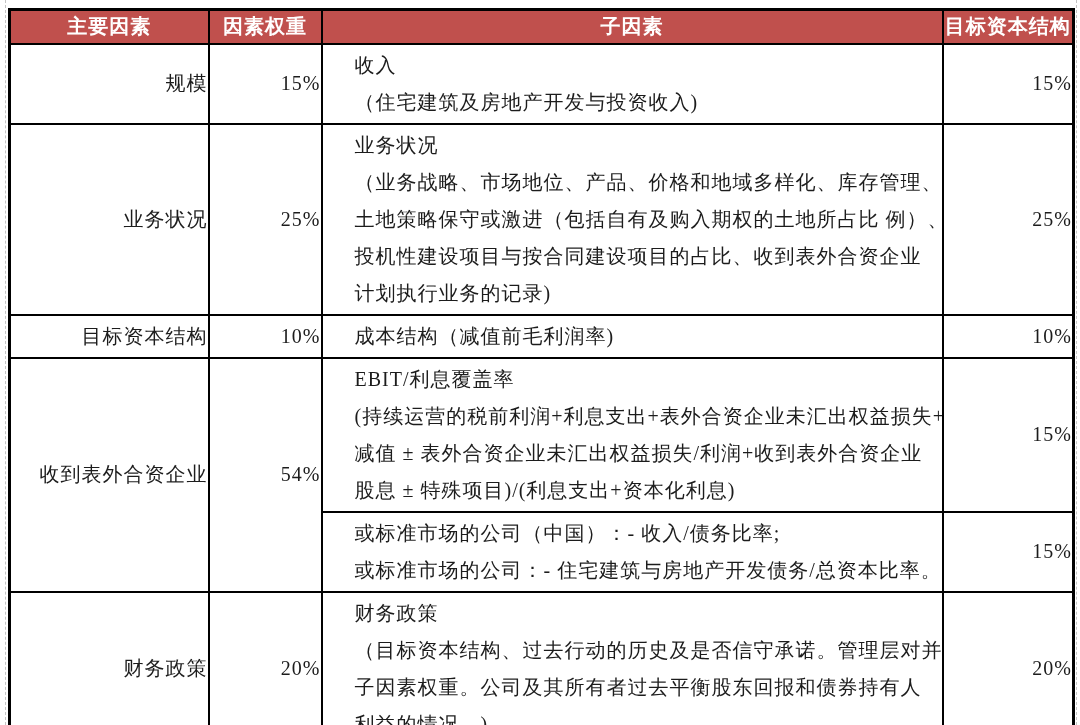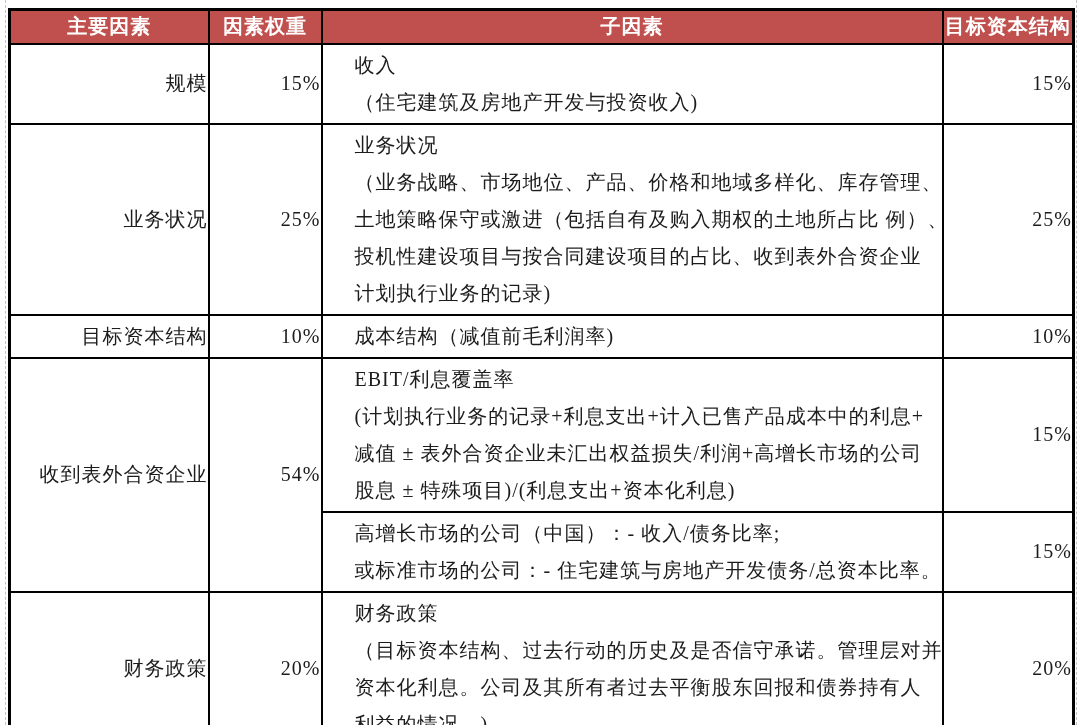--- a/index.html
+++ b/index.html
@@ -116,41 +116,41 @@
           <div class="line">成本结构（减值前毛利润率)</div>
         </td>
         <td class="center">10%</td>
       </tr>
 
       <tr class="r4a">
         <td class="center" rowspan="2">收到表外合资企业</td>
         <td class="center" rowspan="2">54%</td>
         <td class="sub">
           <div class="line">EBIT/利息覆盖率</div>
-          <div class="line">(计划执行业务的记录+利息支出+计入已售产品成本中的利息+</div>
-          <div class="line">减值 ± 表外合资企业未汇出权益损失/利润+高增长市场的公司</div>
+          <div class="line">(持续运营的税前利润+利息支出+表外合资企业未汇出权益损失+</div>
+          <div class="line">减值 ± 表外合资企业未汇出权益损失/利润+收到表外合资企业</div>
           <div class="line">股息 ± 特殊项目)/(利息支出+资本化利息)</div>
         </td>
         <td class="center">15%</td>
       </tr>
 
       <tr class="r4b">
         <td class="sub">
-          <div class="line">高增长市场的公司（中国）：- 收入/债务比率;</div>
+          <div class="line">或标准市场的公司（中国）：- 收入/债务比率;</div>
           <div class="line">或标准市场的公司：- 住宅建筑与房地产开发债务/总资本比率。</div>
         </td>
         <td class="center">15%</td>
       </tr>
 
       <tr class="r5">
         <td class="center">财务政策</td>
         <td class="center">20%</td>
         <td class="sub">
           <div class="line">财务政策</div>
           <div class="line">（目标资本结构、过去行动的历史及是否信守承诺。管理层对并</div>
-          <div class="line">资本化利息。公司及其所有者过去平衡股东回报和债券持有人</div>
+          <div class="line">子因素权重。公司及其所有者过去平衡股东回报和债券持有人</div>
           <div class="line">利益的情况。)</div>
         </td>
         <td class="center">20%</td>
       </tr>
     </tbody>
   </table>
 </div>
 
 </body></html>

